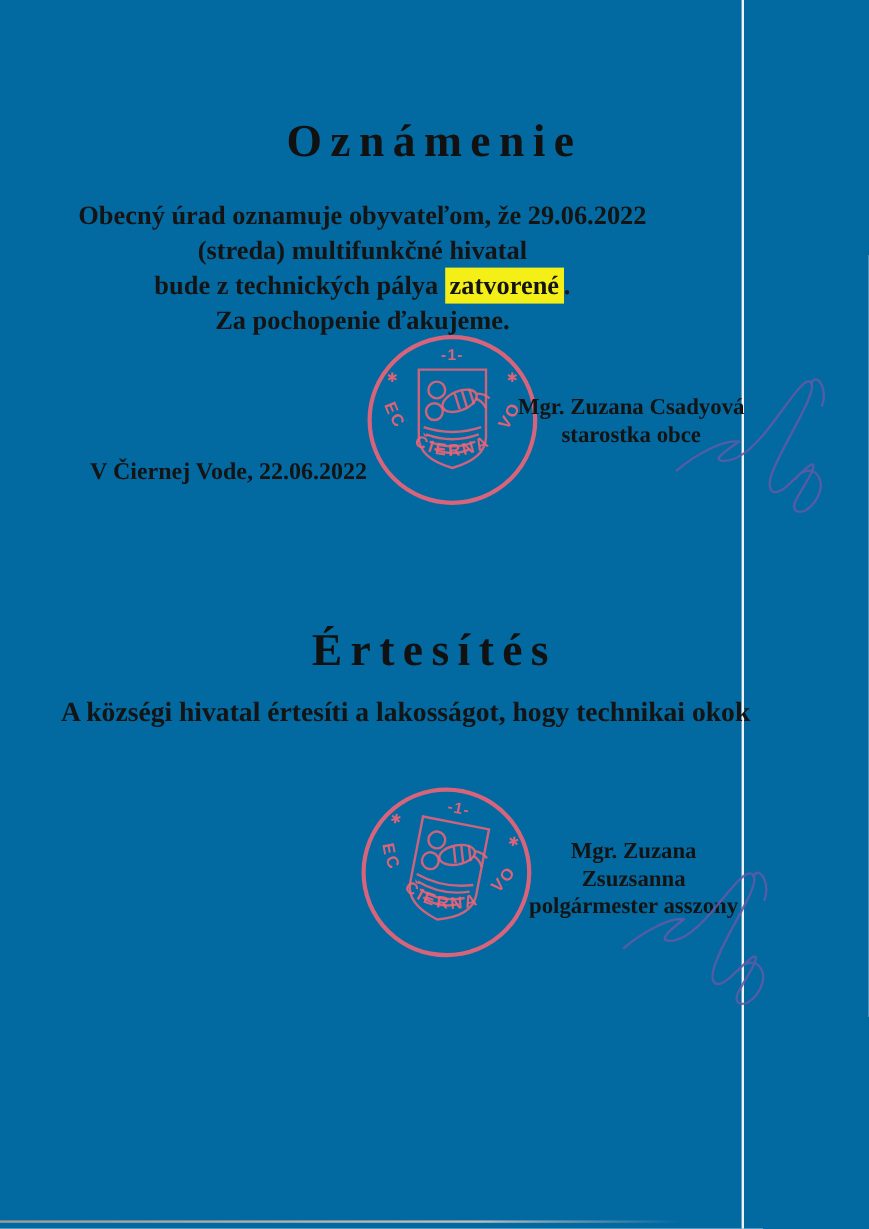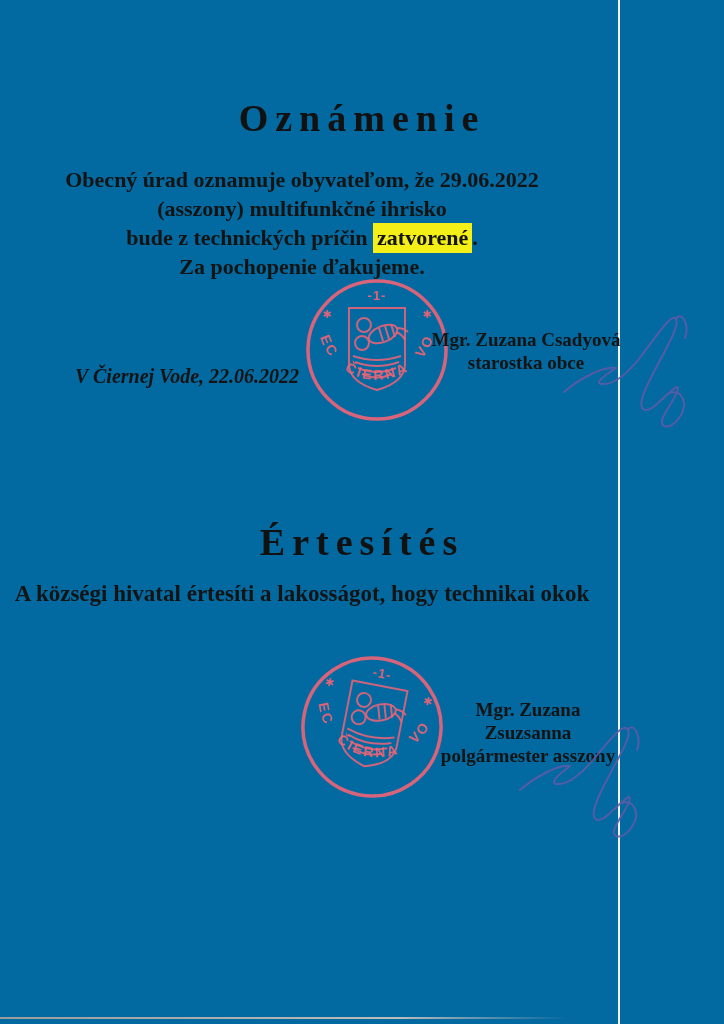--- a/index.html
+++ b/index.html
@@ -19,30 +19,30 @@
 
   .doc-title{
     position:absolute;left:0;width:724px;text-align:center;
     font-size:38px;font-weight:bold;letter-spacing:7px;color:#111;
   }
   .title-sk{top:96px;}
   .title-hu{top:520px;text-align:center;}
 
   .body-block{position:absolute;left:0;width:604px;text-align:center;font-weight:bold;color:#141414;}
   .body-sk{top:165px;font-size:22px;line-height:29px;}
-  .body-hu{top:577px;font-size:23px;line-height:33px;}
+  .body-hu{top:577px;font-size:23px;line-height:33px;padding-left:36px;}
 
   .hl{background:var(--highlight,#f4ef17);padding:2px 4px 3px 4px;}
 
   .signer{position:absolute;text-align:center;font-weight:bold;font-size:19px;line-height:23px;color:#141414;}
   .signer-sk{left:428px;top:328px;width:196px;text-align:center;}
   .signer-hu{left:436px;top:698px;width:184px;}
 
   .place-date{position:absolute;left:75px;font-weight:bold;font-size:20px;color:#141414;}
-  .date-sk{top:365px;font-style:italic;}
+  .date-sk{top:382px;}
   .date-hu{top:759px;}
 
   .stamp-wrap{position:absolute;width:150px;height:150px;}
   .stamp-sk{left:302px;top:275px;}
   .stamp-hu{left:297px;top:652px;transform:rotate(11deg);}
   .stamp-svg{width:150px;height:150px;}
   .stamp-stroke{stroke:var(--stamp,#ee6476);fill:none;stroke-width:2;opacity:.85;}
   .stamp-ring{stroke:var(--stamp,#ee6476);fill:none;stroke-width:3.5;opacity:.9;}
   .stamp-text{fill:var(--stamp,#ee6476);font-family:"Liberation Sans","DejaVu Sans",sans-serif;
     font-weight:bold;opacity:.92;}
@@ -62,22 +62,22 @@
 
 <div class="page">
 
   <div class="scan-vline"></div>
   <div class="scan-bottomline"></div>
 
   <div class="doc-title title-sk">Oznámenie</div>
 
   <div class="body-block body-sk">
     <div>Obecný úrad oznamuje obyvateľom, že 29.06.2022</div>
-    <div>(asszony) multifunkčné ihrisko</div>
-    <div><span>bude z technických príčin </span><span class="hl">zatvorené</span><span>.</span></div>
+    <div>(streda) multifunkčné hivatal</div>
+    <div><span>bude z technických pálya </span><span class="hl">zatvorené</span><span>.</span></div>
     <div>Za pochopenie ďakujeme.</div>
   </div>
 
   <div class="stamp-wrap stamp-sk">
     <svg class="stamp-svg" viewBox="-75 -75 150 150">
       <circle class="stamp-ring" cx="0" cy="0" r="69"></circle>
       <text class="stamp-text top-mark" x="0" y="-50" text-anchor="middle">-1-</text>
       <text class="stamp-text star" x="-50" y="-32" text-anchor="middle">✱</text>
       <text class="stamp-text star" x="50" y="-32" text-anchor="middle">✱</text>
       <defs>

